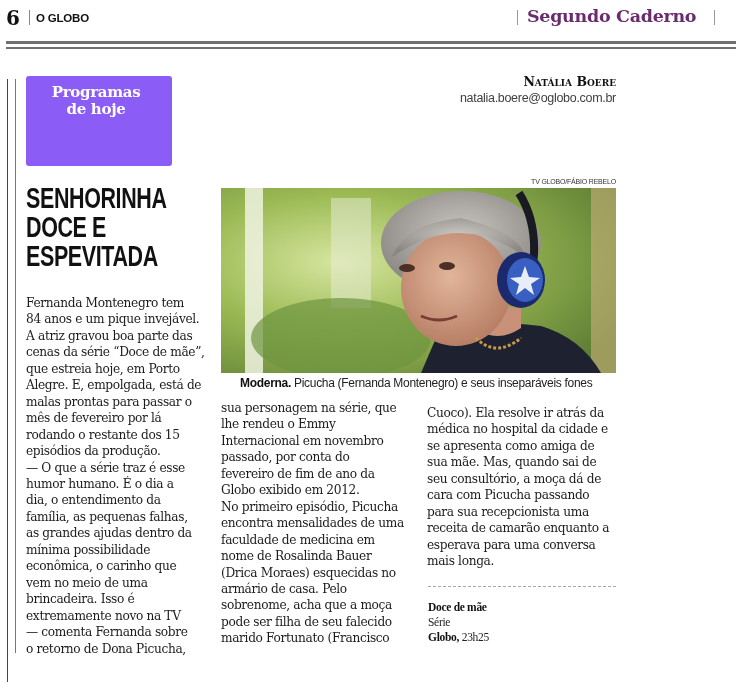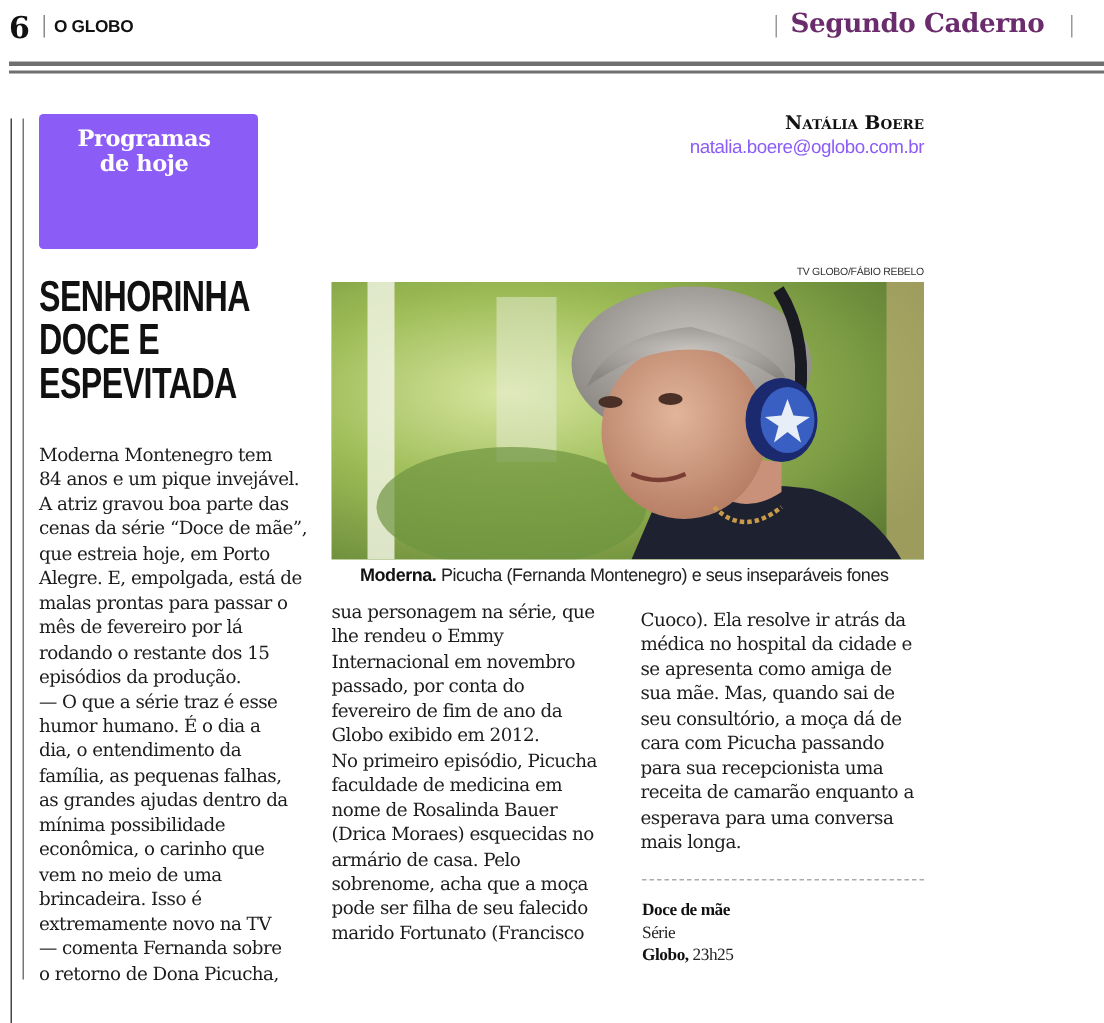--- a/index.html
+++ b/index.html
@@ -18,21 +18,21 @@
 
     .vline-outer { position: absolute; left: 7px; top: 79px; width: 1px; height: 603px; background: #444; }
     .vline-inner { position: absolute; left: 15px; top: 79px; width: 1px; height: 574px; background: #777; }
 
     .program-box { position: absolute; left: 26px; top: 76px; width: 146px; height: 90px; background: #8b5cf6; border-radius: 3px; }
     .program-box-label { position: absolute; left: 0; top: 8px; width: 140px; text-align: center; font-family: "DejaVu Serif", serif; font-weight: bold; font-size: 15px; line-height: 17px; color: #fff; letter-spacing: -0.3px; }
 
     .headline { position: absolute; left: 26px; top: 184px; width: 190px; font-family: "Liberation Sans", sans-serif; font-weight: bold; font-size: 29px; line-height: 29px; color: #111; transform: scaleX(0.74); transform-origin: left top; letter-spacing: -0.5px; white-space: nowrap; }
 
     .byline-name { position: absolute; right: 120px; top: 74px; font-family: "DejaVu Serif", serif; font-weight: bold; font-variant: small-caps; font-size: 12.5px; color: #111; text-align: right; }
-    .byline-email { position: absolute; right: 120px; top: 91px; font-family: "Liberation Sans", sans-serif; font-size: 12.5px; color: #8b5cf6; letter-spacing: -0.3px; }
+    .byline-email { position: absolute; right: 120px; top: 91px; font-family: "Liberation Sans", sans-serif; font-size: 12.5px; color: #404040; letter-spacing: -0.3px; }
 
     .photo-credit { position: absolute; left: 520px; top: 178px; width: 96px; text-align: right; font-family: "Liberation Sans", sans-serif; font-size: 7px; color: #333; letter-spacing: -0.2px; }
 
     .photo { position: absolute; left: 221px; top: 188px; width: 395px; height: 185px; overflow: hidden; background: #8fae5a; }
     .photo svg { display: block; }
 
     .caption { position: absolute; left: 222px; top: 376px; width: 400px; font-family: "Liberation Sans", sans-serif; font-size: 12px; color: #222; letter-spacing: -0.3px; white-space: nowrap; }
     .caption b { font-weight: bold; color: #111; padding-left: 18px; }
 
     .col { position: absolute; font-family: "DejaVu Serif", serif; font-size: 12.2px; line-height: 16.45px; color: #1c1c1c; letter-spacing: -0.35px; }
@@ -124,21 +124,21 @@
 
     <path d="M255 150 Q275 170 300 150" stroke="#c89a4a" stroke-width="3" fill="none" stroke-dasharray="3 2"></path>
   </svg>
 </div>
 
 <div class="caption">
   <b>Moderna.</b><span> Picucha (Fernanda Montenegro) e seus inseparáveis fones</span>
 </div>
 
 <div class="col col-1">
-  <p>Moderna Montenegro tem</p>
+  <p>Fernanda Montenegro tem</p>
   <p>84 anos e um pique invejável.</p>
   <p>A atriz gravou boa parte das</p>
   <p>cenas da série “Doce de mãe”,</p>
   <p>que estreia hoje, em Porto</p>
   <p>Alegre. E, empolgada, está de</p>
   <p>malas prontas para passar o</p>
   <p>mês de fevereiro por lá</p>
   <p>rodando o restante dos 15</p>
   <p>episódios da produção.</p>
   <p>— O que a série traz é esse</p>
@@ -156,20 +156,21 @@
 </div>
 
 <div class="col col-2">
   <p>sua personagem na série, que</p>
   <p>lhe rendeu o Emmy</p>
   <p>Internacional em novembro</p>
   <p>passado, por conta do</p>
   <p>fevereiro de fim de ano da</p>
   <p>Globo exibido em 2012.</p>
   <p>No primeiro episódio, Picucha</p>
+  <p>encontra mensalidades de uma</p>
   <p>faculdade de medicina em</p>
   <p>nome de Rosalinda Bauer</p>
   <p>(Drica Moraes) esquecidas no</p>
   <p>armário de casa. Pelo</p>
   <p>sobrenome, acha que a moça</p>
   <p>pode ser filha de seu falecido</p>
   <p>marido Fortunato (Francisco</p>
 </div>
 
 <div class="col col-3">

